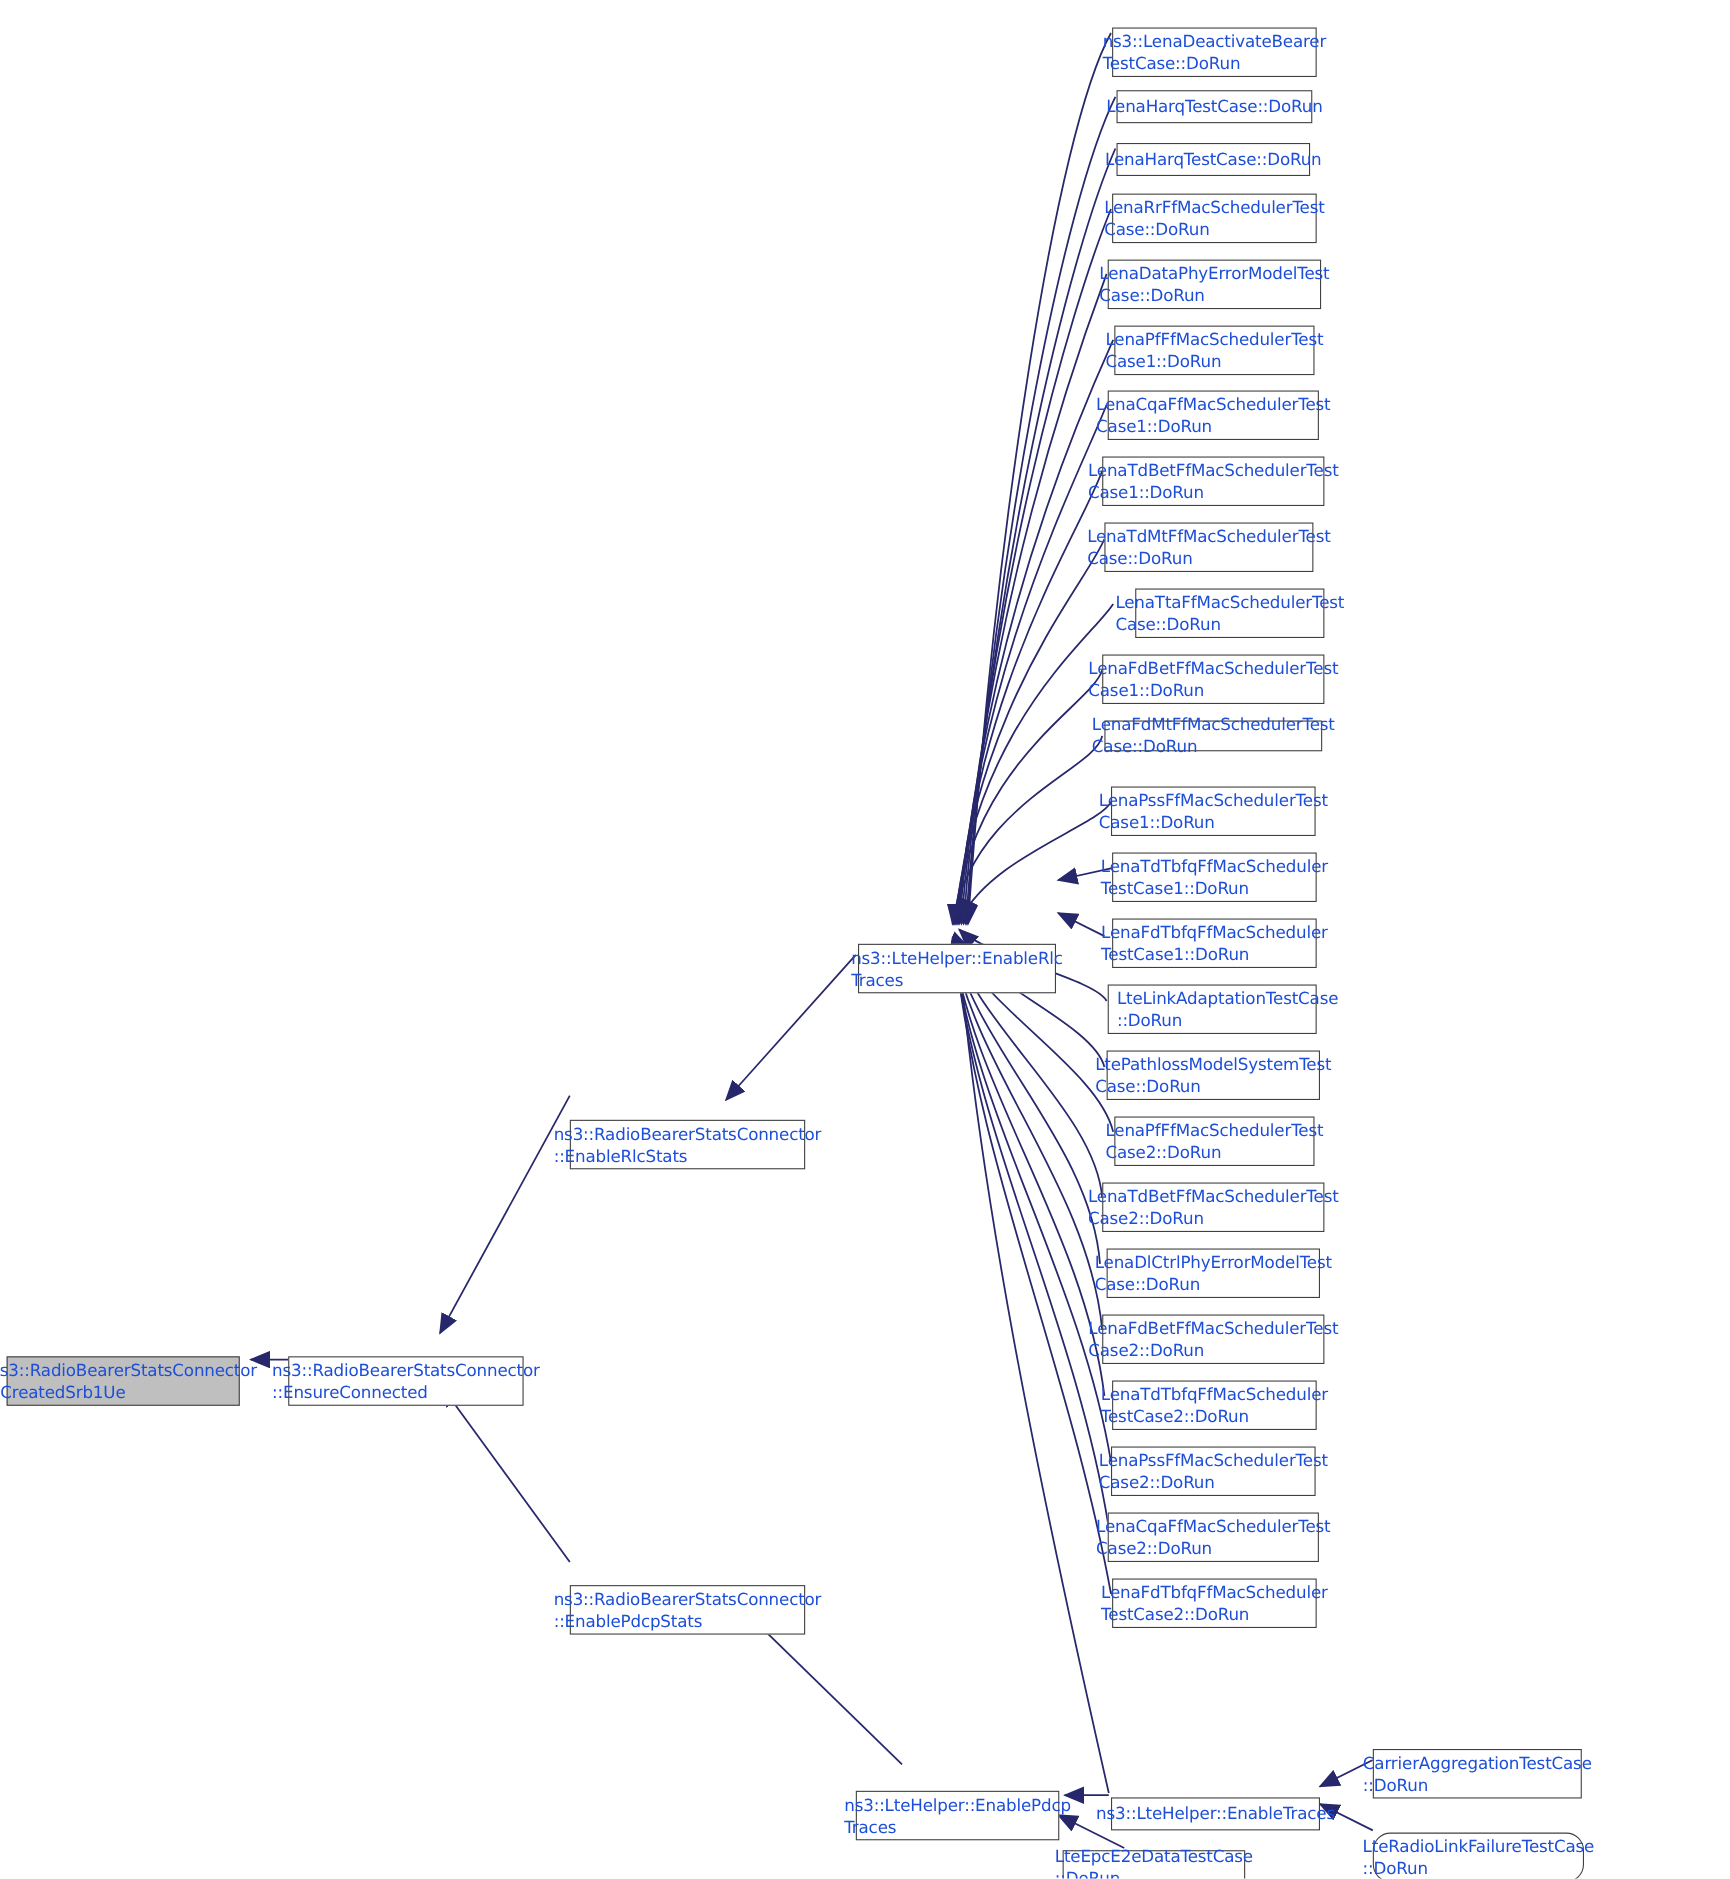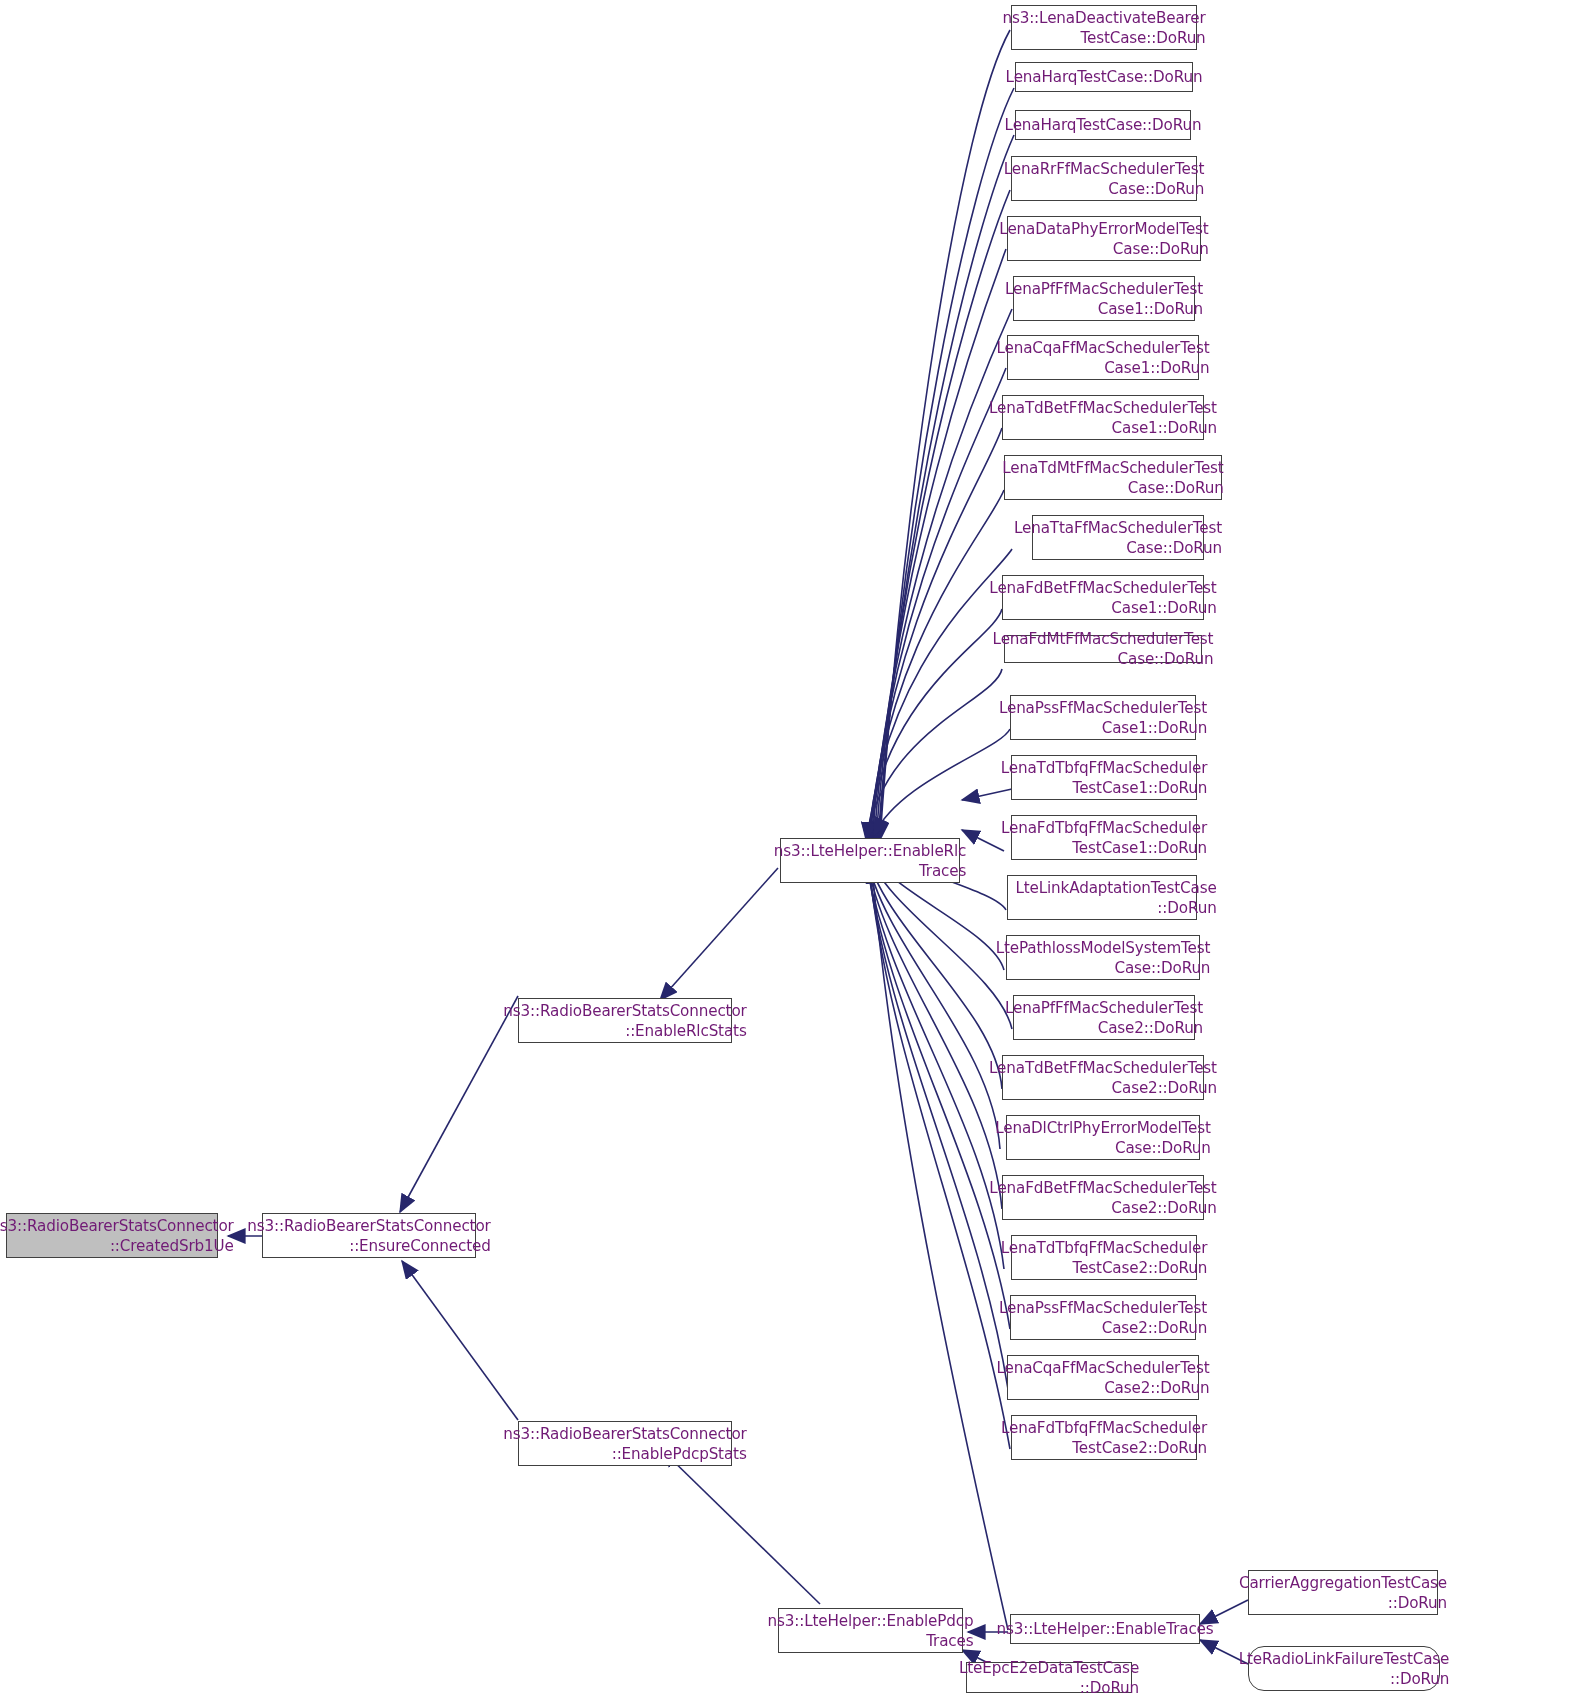--- a/index.html
+++ b/index.html
@@ -21,30 +21,31 @@
     top: 0;
     width: 1573px;
     height: 1708px;
     pointer-events: none;
   }
   .node {
     position: absolute;
     box-sizing: border-box;
     border: 1.6px solid #404040;
     background: #ffffff;
-    color: #701a75;
+    color: #1d4ed8;
     font-size: 15.2px;
     line-height: 20px;
-    text-align: right;
+    text-align: left;
     display: flex;
     align-items: center;
     justify-content: center;
     padding: 0 4px;
     white-space: pre-line;
     letter-spacing: -0.15px;
+    margin-top: 20px;
   }
   .node.highlight {
     background: #bfbfbf;
   }
 </style>
 </head>
 <body>
 
 <div id="canvas">
 
@@ -139,21 +140,21 @@
 
   <div class="node" style="left:1013px; top:276px; width:182px; height:45px;">LenaPfFfMacSchedulerTest
 Case1::DoRun</div>
 
   <div class="node" style="left:1007px; top:335px; width:192px; height:45px;">LenaCqaFfMacSchedulerTest
 Case1::DoRun</div>
 
   <div class="node" style="left:1002px; top:395px; width:202px; height:45px;">LenaTdBetFfMacSchedulerTest
 Case1::DoRun</div>
 
-  <div class="node" style="left:1004px; top:455px; width:218px; height:45px;">LenaTdMtFfMacSchedulerTest
+  <div class="node" style="left:1004px; top:455px; width:190px; height:45px;">LenaTdMtFfMacSchedulerTest
 Case::DoRun</div>
 
   <div class="node" style="left:1032px; top:515px; width:172px; height:45px;">LenaTtaFfMacSchedulerTest
 Case::DoRun</div>
 
   <div class="node" style="left:1002px; top:575px; width:202px; height:45px;">LenaFdBetFfMacSchedulerTest
 Case1::DoRun</div>
 
   <div class="node" style="left:1004px; top:635px; width:198px; height:28px;">LenaFdMtFfMacSchedulerTest
 Case::DoRun</div>

